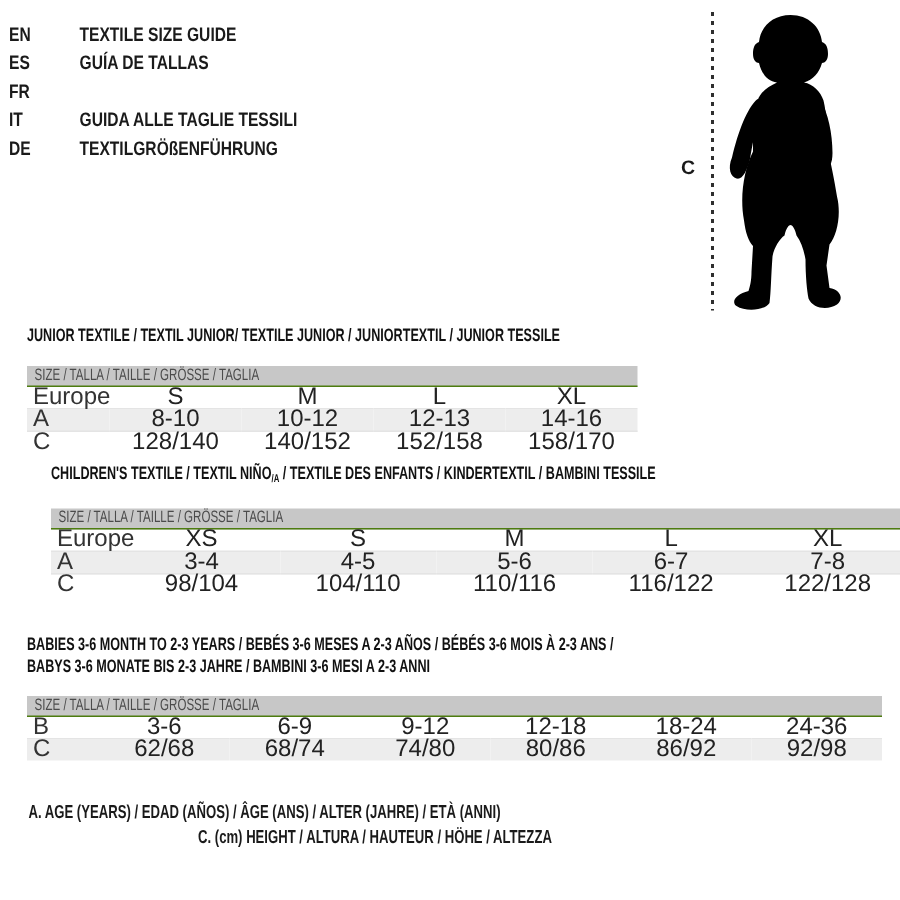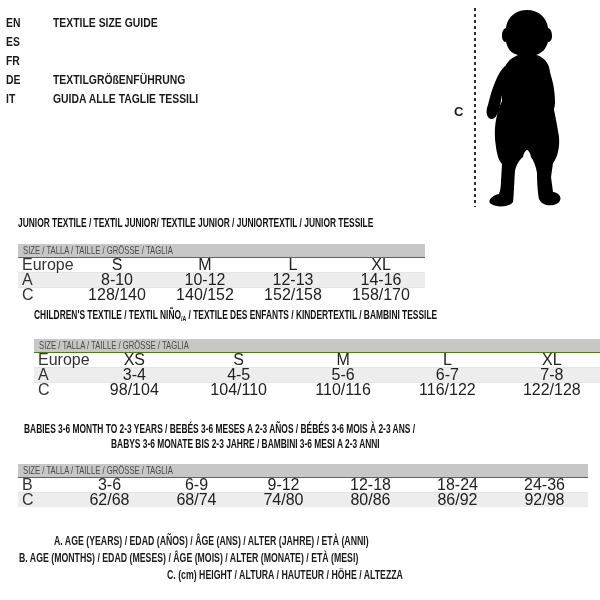--- a/index.html
+++ b/index.html
@@ -24,21 +24,21 @@
   .dash-line{top:8px;left:474px;width:2px;height:199px;
     background:repeating-linear-gradient(to bottom,#2e2e2e 0 3px,transparent 3px 6px);}
   .c-label{top:104px;left:454px;font-weight:bold;font-size:13px;}
   .baby-svg{top:9px;left:482px;}
 
   
   .section{left:18px;}
   .sec-junior{top:216px;width:407px;}
   .sec-children{top:308px;width:570px;margin-left:16px;}
   .sec-babies{top:422px;width:570px;}
-  .tbl-title{font-weight:bold;font-size:12px;line-height:15px;color:#111;text-align:center;}
+  .tbl-title{font-weight:bold;font-size:12px;line-height:15px;color:#111;}
   .gap13{height:13px;} .gap12{height:12px;}
   .size-bar{height:14px;line-height:13px;background:var(--bar-bg);
     border-bottom:1px solid #4d7c0f;padding-left:5px;font-size:11px;color:var(--bar-text);}
   table{border-collapse:collapse;table-layout:fixed;}
   .sec-junior table{width:407px;} .sec-children table{width:570px;} .sec-babies table{width:570px;}
   td{height:14px;line-height:14px;font-size:16px;text-align:center;padding:0;white-space:nowrap;color:#222;}
   td.lbl{text-align:left;padding-left:4px;color:#333;}
   tr:not(:last-child) td{border-bottom:1px solid #e4e4e4;}
   tr.shade td{background:var(--row-shade);}
   .sec-junior col.c0{width:55px;} .sec-junior col.cn{width:88px;}
@@ -55,31 +55,32 @@
 
 <div id="canvas">
 
   <div class="abs lang-block">
     <div class="lang-row">
       <span class="lang-code"><span class="cx80">EN</span></span>
       <span class="lang-label"><span class="cx80">TEXTILE SIZE GUIDE</span></span>
     </div>
     <div class="lang-row">
       <span class="lang-code"><span class="cx80">ES</span></span>
+      <span class="lang-label"><span class="cx80">GUÍA DE TALLAS</span></span>
     </div>
     <div class="lang-row">
       <span class="lang-code"><span class="cx80">FR</span></span>
+    </div>
+    <div class="lang-row">
+      <span class="lang-code"><span class="cx80">IT</span></span>
+      <span class="lang-label"><span class="cx80">GUIDA ALLE TAGLIE TESSILI</span></span>
     </div>
     <div class="lang-row">
       <span class="lang-code"><span class="cx80">DE</span></span>
       <span class="lang-label"><span class="cx80">TEXTILGRÖßENFÜHRUNG</span></span>
-    </div>
-    <div class="lang-row">
-      <span class="lang-code"><span class="cx80">IT</span></span>
-      <span class="lang-label"><span class="cx80">GUIDA ALLE TAGLIE TESSILI</span></span>
     </div>
   </div>
 
   <div class="abs dash-line"></div>
   <div class="abs c-label">C</div>
   <svg class="abs baby-svg" width="90" height="200" viewBox="0 0 90 200" aria-hidden="true">
     <g fill="#000000">
       <path d="M45,1 C33,1 25,9 24,19 C21,20 20,23 20,27 C20,31 22,33 24,33
                C26,41 30,45 36,46 C30,49 25,52 23,58 C20,68 20,80 20,92
                C14,104 11,122 14,138 C15,146 17,152 20,155 L19,172
@@ -222,17 +223,16 @@
         <td>80/86</td>
         <td>86/92</td>
         <td>92/98</td>
       </tr>
     </tbody>
       </table>
   </div>
 
   <div class="abs footnotes">
     <div class="footnote"><span class="cx70">A. AGE (YEARS) / EDAD (AÑOS) / ÂGE (ANS) / ALTER (JAHRE) / ETÀ (ANNI)</span></div>
-    <div class="footnote"><span class="cx70">B. AGE (MONTHS) / EDAD (MESES) / ÂGE (MOIS) / ALTER (MONATE) / ETÀ (MESI)</span></div>
     <div class="footnote"><span class="cx70">C. (cm) HEIGHT / ALTURA / HAUTEUR / HÖHE / ALTEZZA</span></div>
   </div>
 
 </div>
 
 </body></html>

